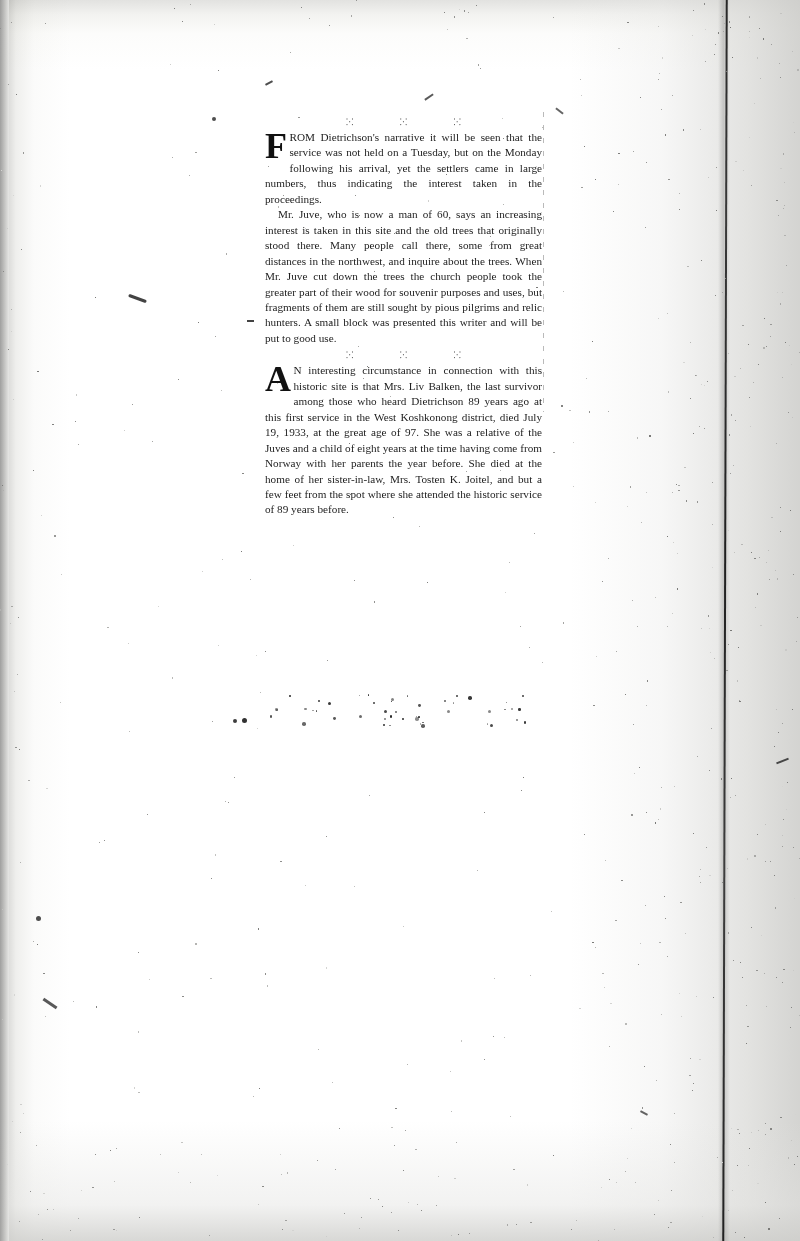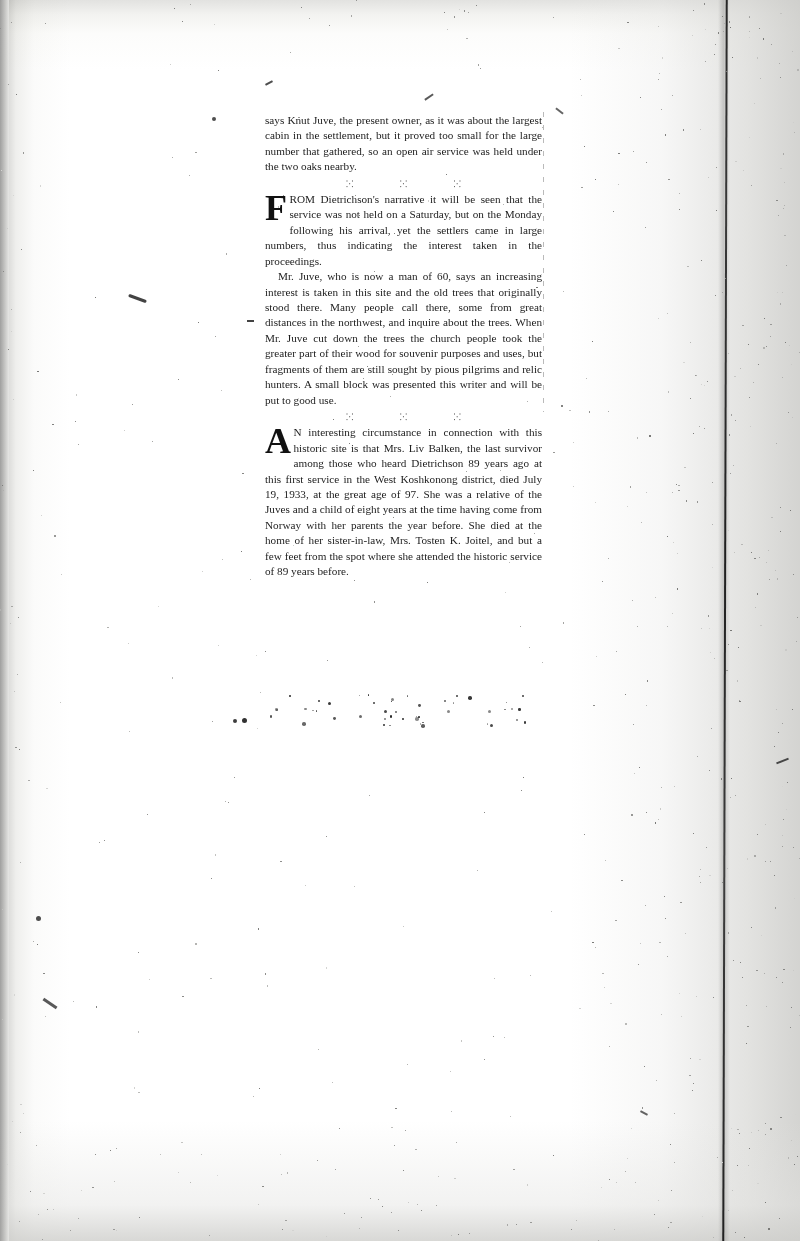--- a/index.html
+++ b/index.html
@@ -746,27 +746,26 @@
   <div class="mark" style="left:555px;top:110px;width:9px;height:2px;transform:rotate(38deg);opacity:.7;"></div>
   <div class="mark" style="left:776px;top:760px;width:13px;height:2px;transform:rotate(-22deg);opacity:.8;"></div>
   <div class="mark" style="left:640px;top:1112px;width:8px;height:2px;transform:rotate(28deg);opacity:.7;"></div>
   <div class="mark" style="left:36px;top:916px;width:5px;height:5px;border-radius:50%;opacity:.8;"></div>
   <div class="mark" style="left:42px;top:1002px;width:16px;height:3px;transform:rotate(34deg);opacity:.75;"></div>
   <div class="mark" style="left:212px;top:117px;width:4px;height:4px;border-radius:50%;opacity:.8;"></div>
   <div class="mark" style="left:247px;top:320px;width:7px;height:2px;opacity:.85;"></div>
 
   <div class="column">
 
-    <p class="para first-blk">says Knut Juve, the present owner, as it was about the largest cabin in the settlement, but it proved too small for the large number that gathered, so an open air service was held under the two oaks nearby.</p>
 
     <div class="divider">⁙ ⁙ ⁙</div>
 
     <div class="dropblk">
       <span class="dropcap">F</span>
-      <p class="para"><span>ROM</span><span> Dietrichson's narrative it will be seen that the service was not held on a Saturday, but on the Monday following his arrival, yet the settlers came in large numbers, thus indicating the interest taken in the proceedings.</span></p>
+      <p class="para"><span>ROM</span><span> Dietrichson's narrative it will be seen that the service was not held on a Tuesday, but on the Monday following his arrival, yet the settlers came in large numbers, thus indicating the interest taken in the proceedings.</span></p>
     </div>
 
     <p class="para indent">Mr. Juve, who is now a man of 60, says an increasing interest is taken in this site and the old trees that originally stood there. Many people call there, some from great distances in the northwest, and inquire about the trees. When Mr. Juve cut down the trees the church people took the greater part of their wood for souvenir purposes and uses, but fragments of them are still sought by pious pilgrims and relic hunters. A small block was presented this writer and will be put to good use.</p>
 
     <div class="divider">⁙ ⁙ ⁙</div>
 
     <div class="dropblk">
       <span class="dropcap">A</span>
       <p class="para"><span>N</span><span> interesting circumstance in connection with this historic site is that Mrs. Liv Balken, the last survivor among those who heard Dietrichson 89 years ago at this first service in the West Koshkonong district, died July 19, 1933, at the great age of 97. She was a relative of the Juves and a child of eight years at the time having come from Norway with her parents the year before. She died at the home of her sister-in-law, Mrs. Tosten K. Joitel, and but a few feet from the spot where she attended the historic service of 89 years before.</span></p>
     </div>

